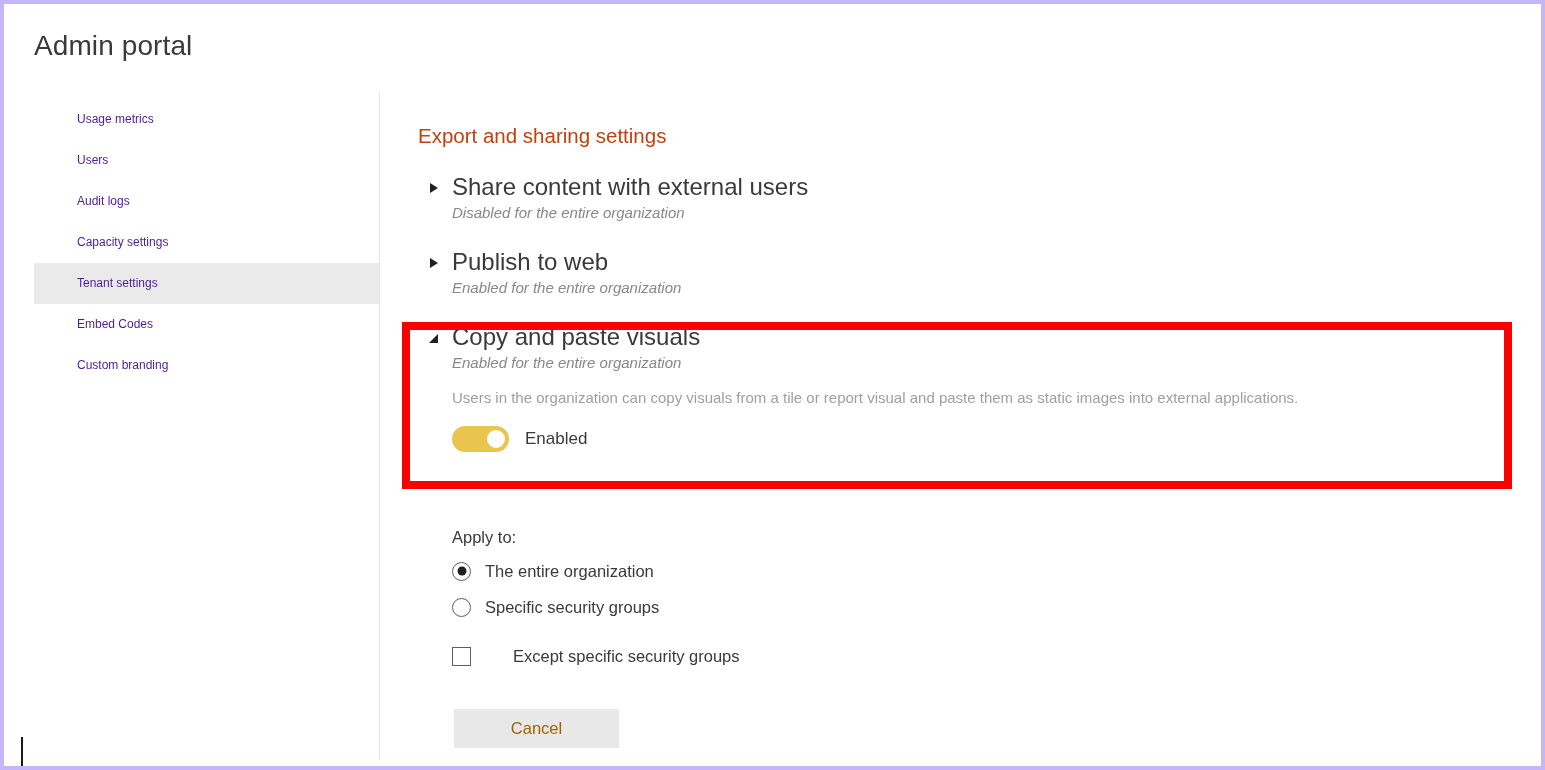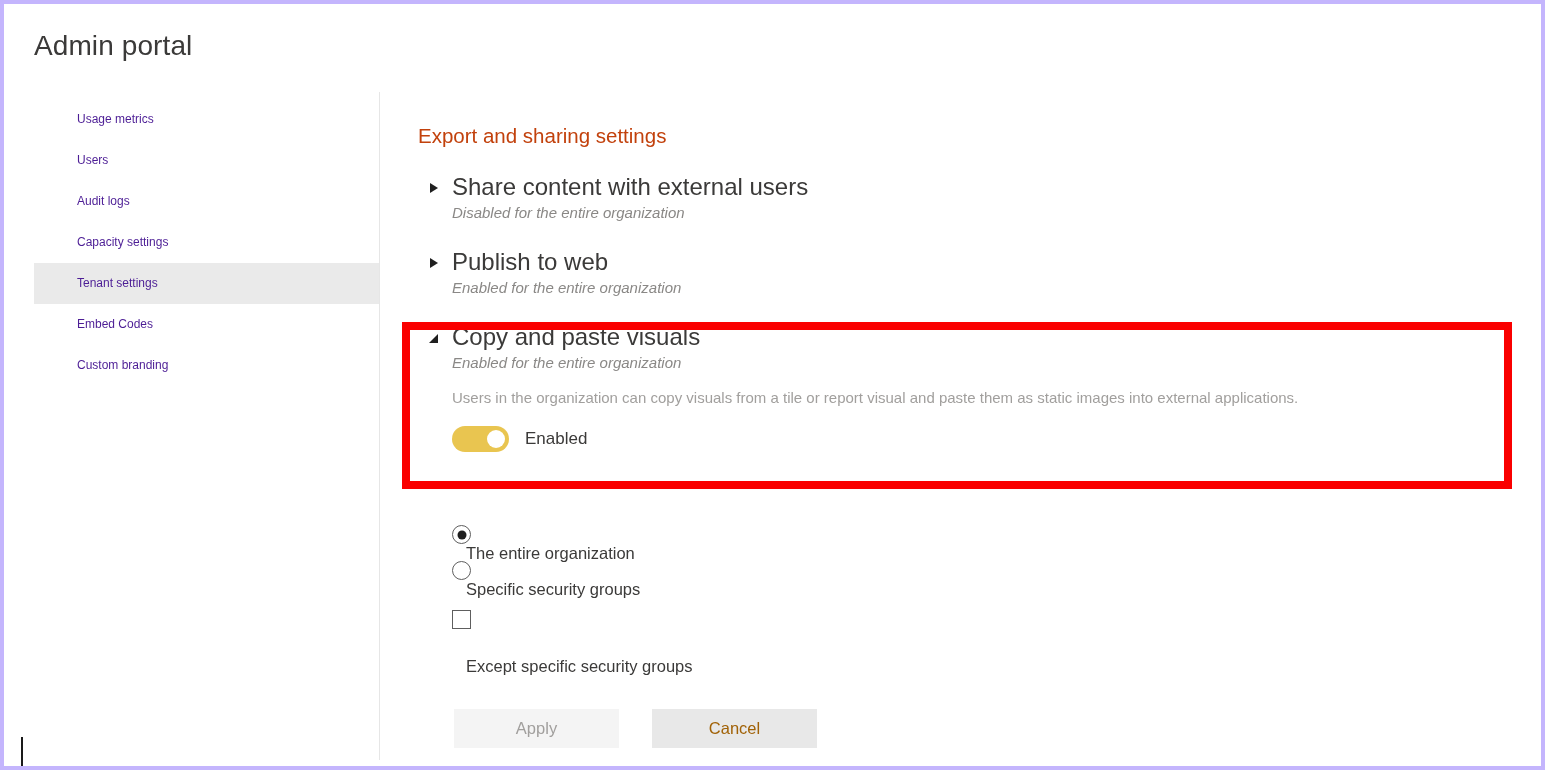--- a/index.html
+++ b/index.html
@@ -175,25 +175,24 @@
     width: 700px;
   }
   .applyto-label {
     font-size: 16.5px;
     color: #3b3a39;
     line-height: 24px;
     margin-bottom: 7px;
   }
   .opt-row {
     display: flex;
-    align-items: flex-start;
+    align-items: center;
     height: 30px;
     margin-bottom: 6px;
     cursor: pointer;
-    flex-direction: column;
   }
   .radio {
     width: 19px;
     height: 19px;
     border-radius: 50%;
     border: 1.6px solid #5e5e5e;
     box-sizing: border-box;
     flex: none;
     position: relative;
     background: #ffffff;
@@ -308,37 +307,37 @@
         </div>
         <span class="toggle-label">Enabled</span>
       </div>
     </div>
 
   </main>
 
   <div class="highlight-box"></div>
 
   <section class="applyto">
+    <div class="applyto-label">Apply to:</div>
 
     <div class="opt-row">
       <span class="radio checked"></span>
       <span class="opt-label">The entire organization</span>
     </div>
 
     <div class="opt-row">
       <span class="radio"></span>
       <span class="opt-label">Specific security groups</span>
     </div>
 
     <div class="opt-row checkbox-row">
       <span class="checkbox"></span>
       <span class="opt-label">Except specific security groups</span>
     </div>
   </section>
 
   <div class="button-bar">
-    <button class="btn primary">Apply</button>
     <button class="btn secondary">Cancel</button>
   </div>
 
   <div class="bottom-tick"></div>
 
 </div>
 
 </body></html>

